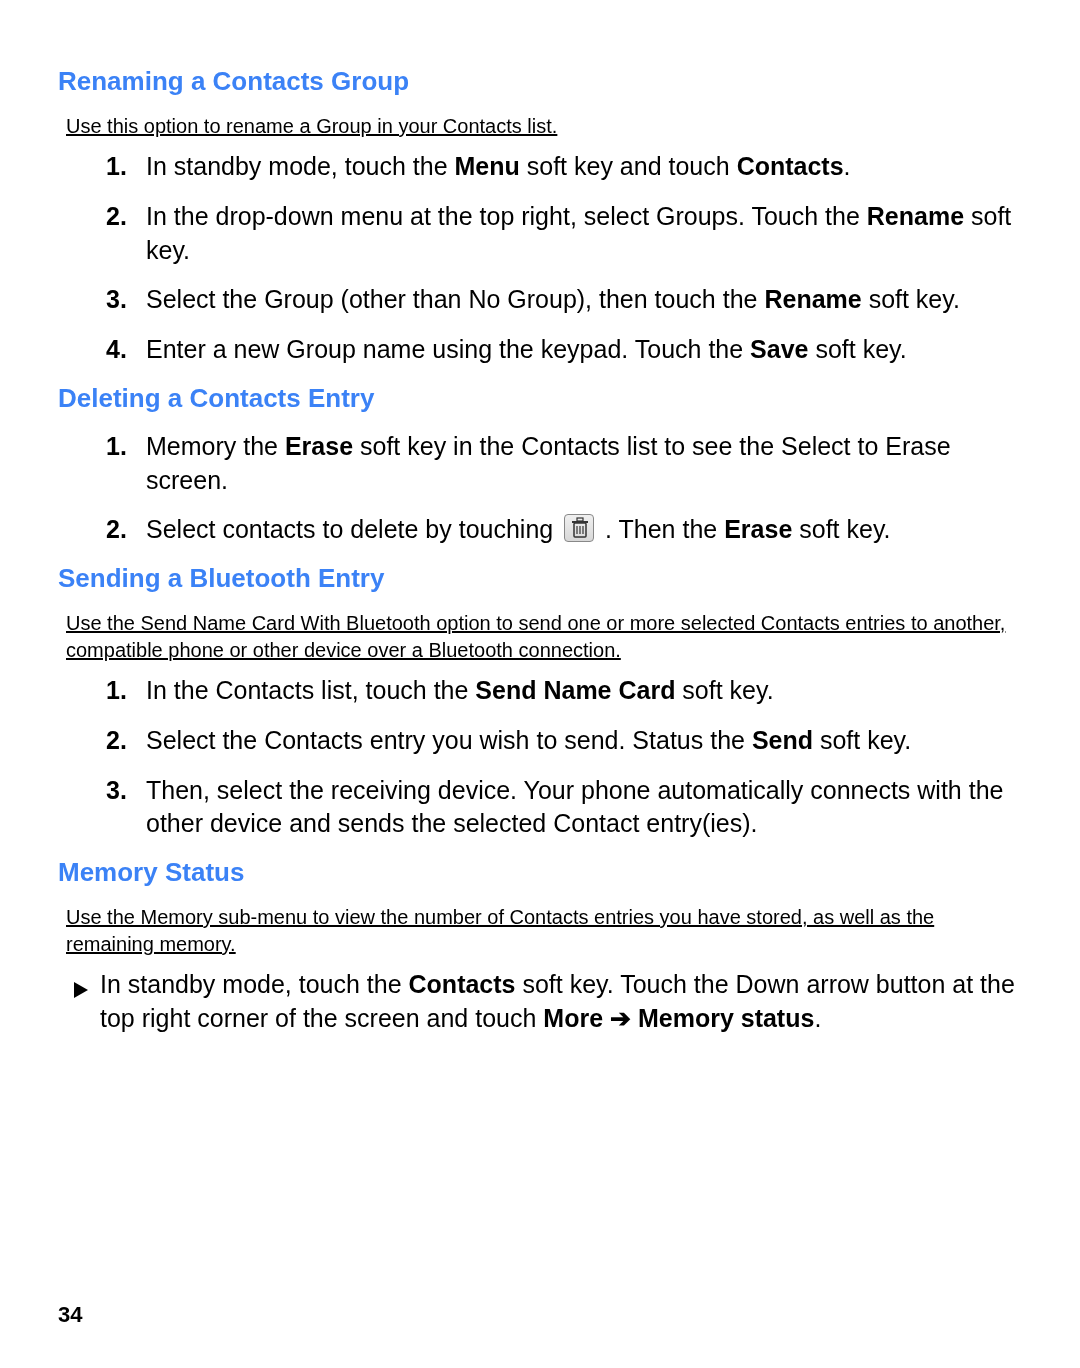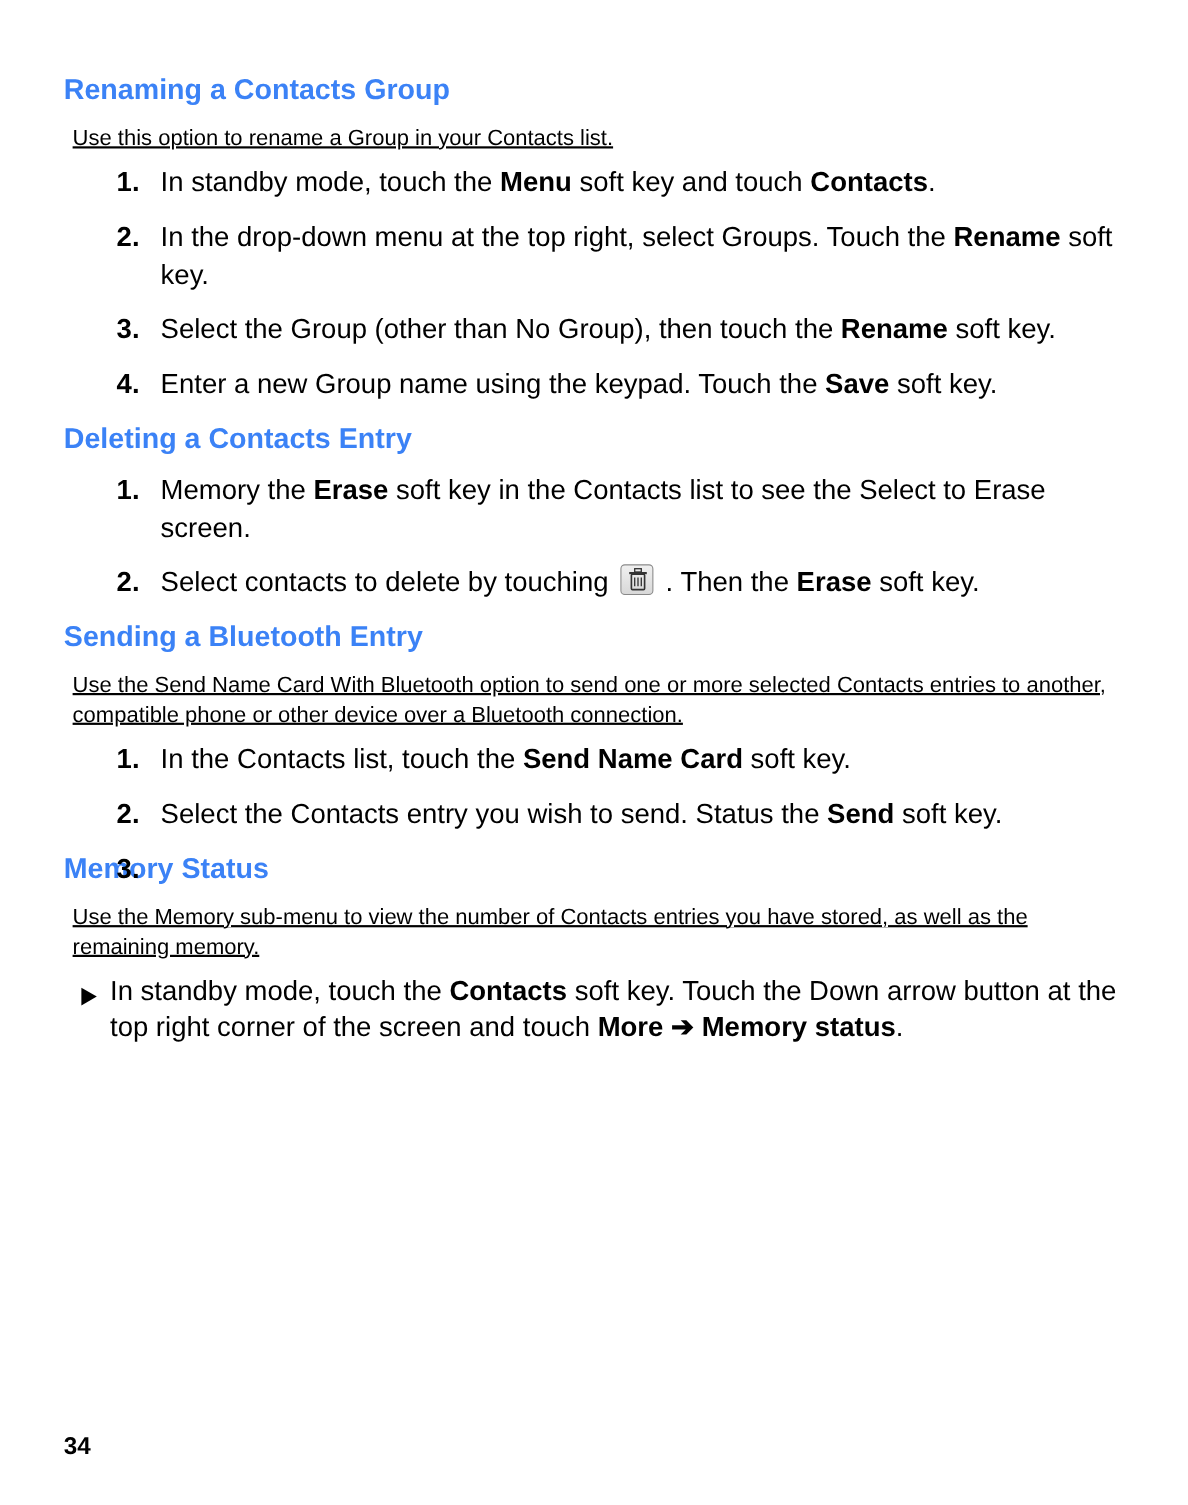--- a/index.html
+++ b/index.html
@@ -133,20 +133,21 @@
   <li>
     <span class="num">1.</span>
     <span>In the Contacts list, touch the </span><span class="b">Send Name Card</span><span> soft key.</span>
   </li>
   <li>
     <span class="num">2.</span>
     <span>Select the Contacts entry you wish to send. Status the </span><span class="b">Send</span><span> soft key.</span>
   </li>
   <li>
     <span class="num">3.</span>
+    <span>Then, select the receiving device. Your phone automatically connects with the other device and sends the selected Contact entry(ies).</span>
   </li>
 </ol>
 
 <div class="section-heading">Memory Status</div>
 <div class="intro">Use the Memory sub-menu to view the number of Contacts entries you have stored, as well as the remaining memory.</div>
 <div class="bullet-row">
   <span class="bullet-icon">
     <svg width="18" height="18" viewBox="0 0 18 18">
         <polygon points="2,1 16,9 2,17" fill="#000"></polygon>
       </svg>

